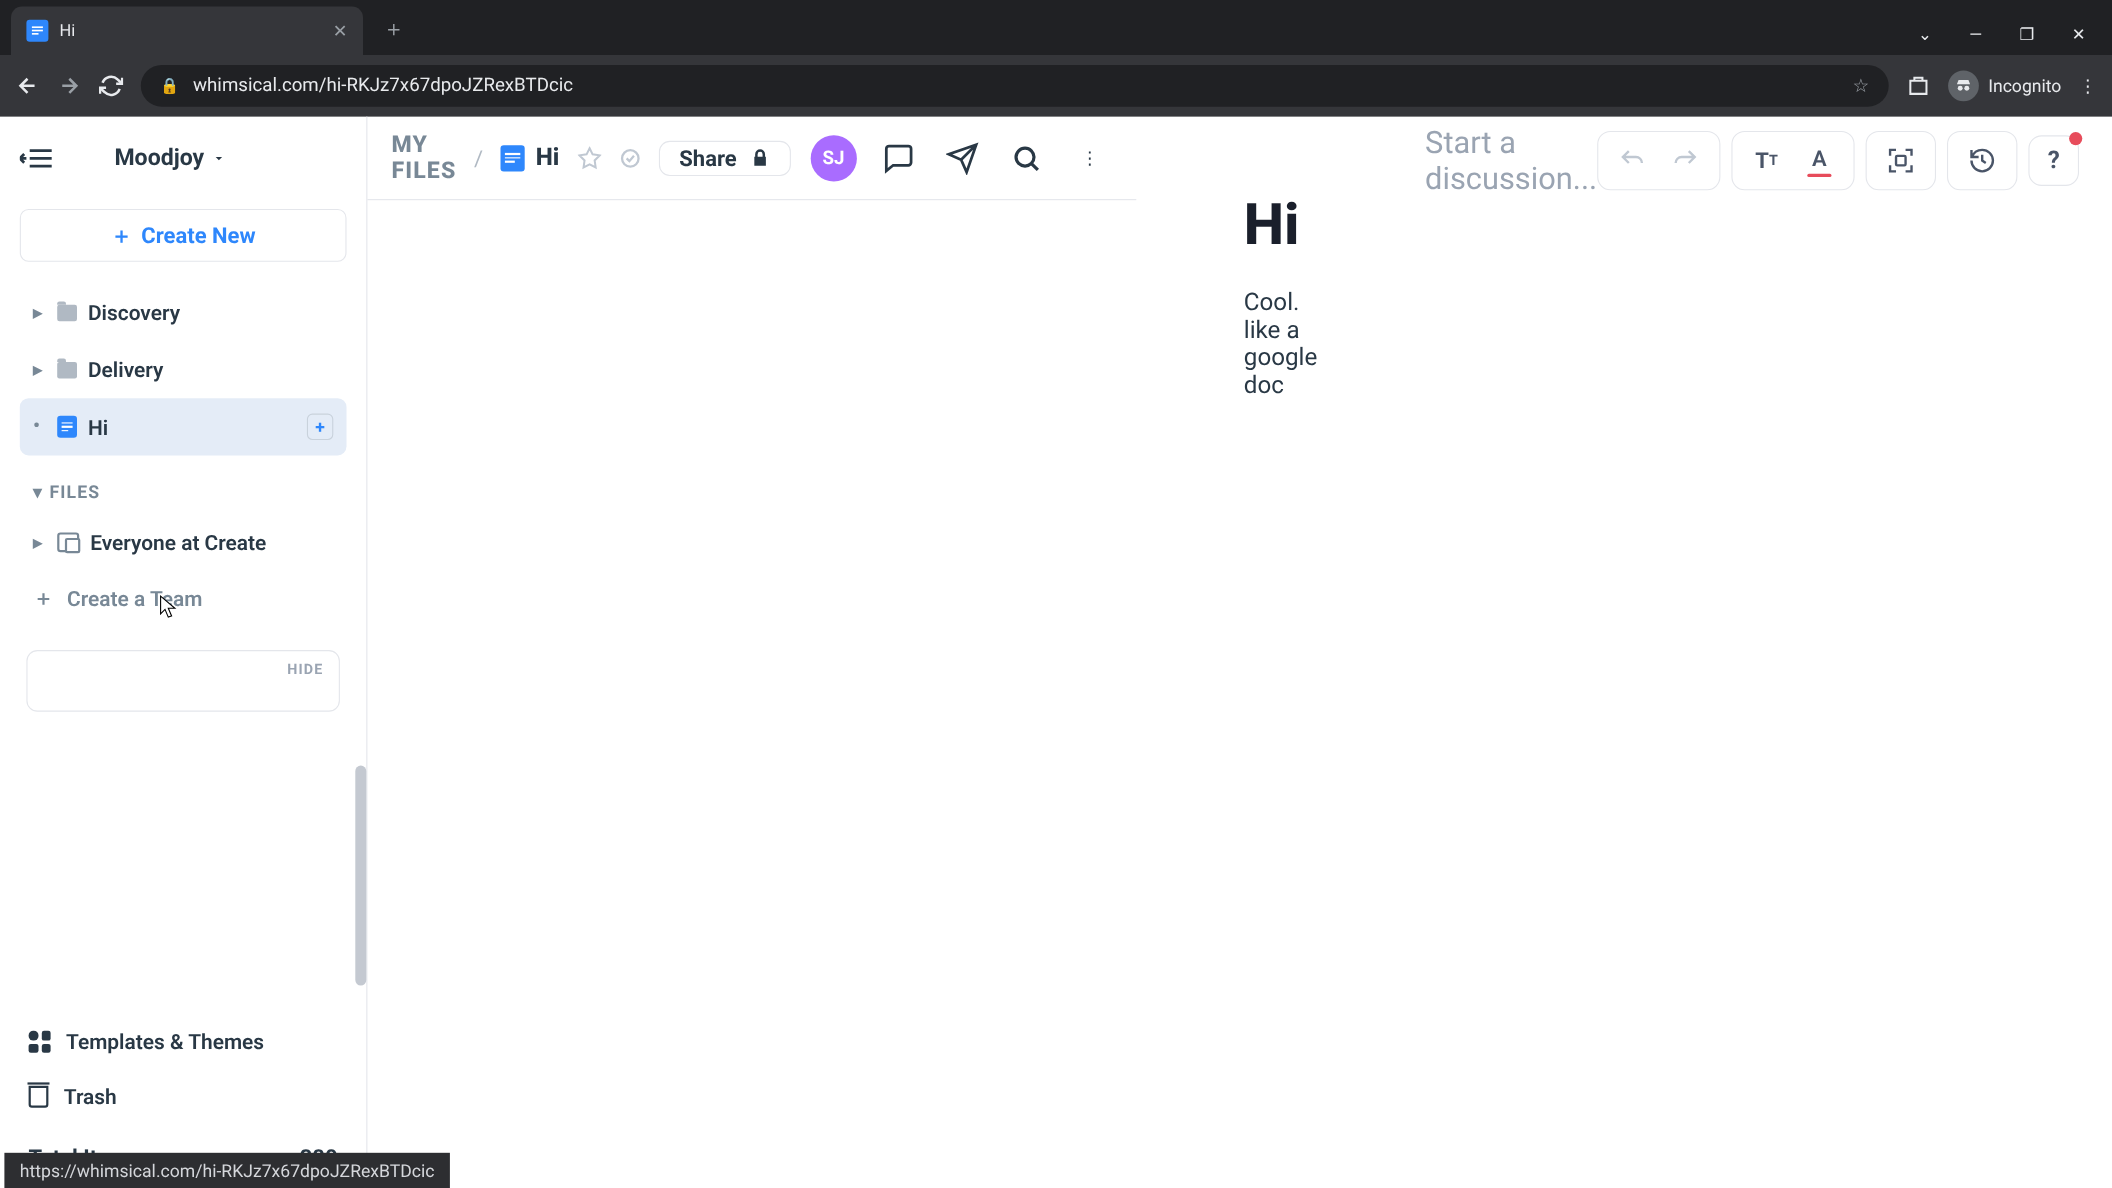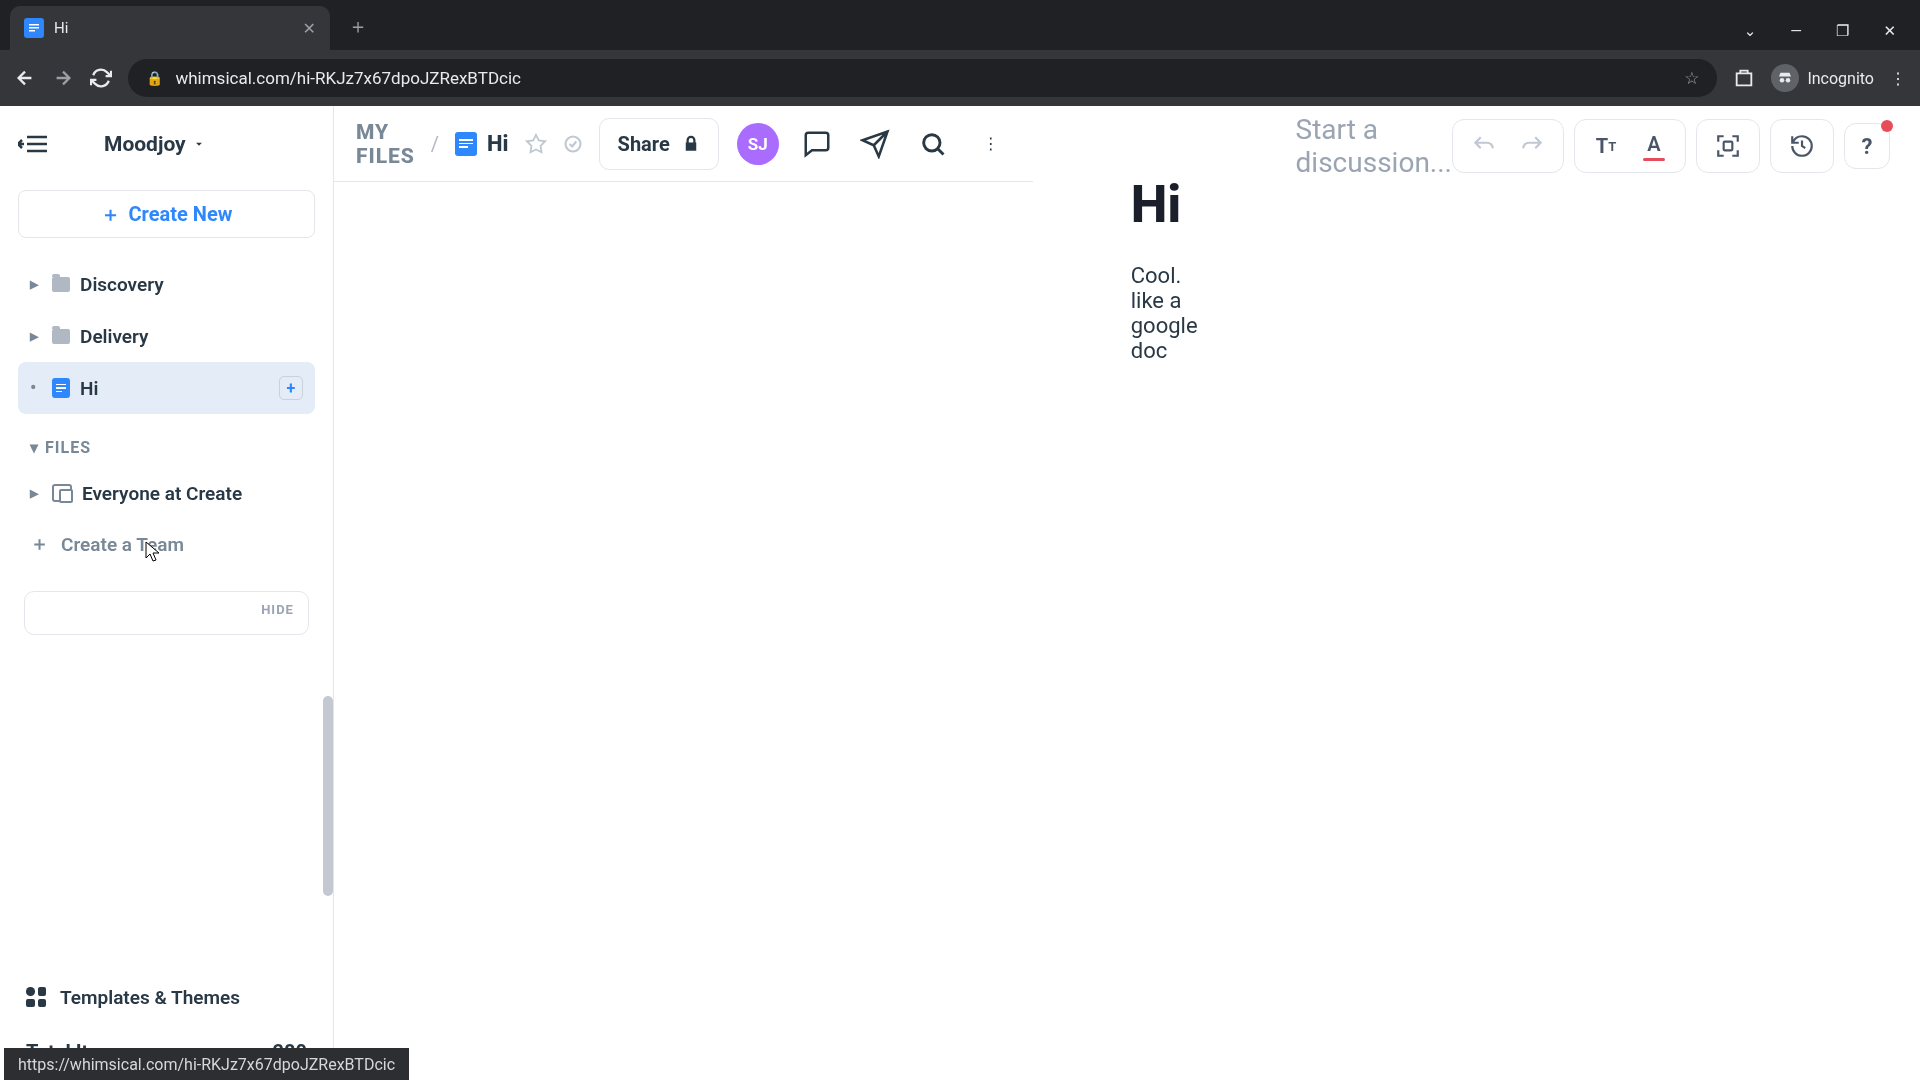--- a/index.html
+++ b/index.html
@@ -44,21 +44,21 @@
 .folder-ico::before { content:""; position:absolute; top:-3px; left:0; width:8px; height:3px; background:#b0b9c3; border-radius:2px 2px 0 0; }
 .doc-ico { width:18px; height:20px; background:#2e87fc; border-radius:3px; display:flex; flex-direction:column; justify-content:center; gap:2px; padding:0 4px; }
 .doc-ico span { height:1.5px; background:#fff; }
 .doc-ico span:last-child{ width:60%;}
 .tree-label { flex:1; }
 .tree-add { width:24px; height:24px; border:1px solid #c9d2dc; border-radius:5px; display:flex; align-items:center; justify-content:center; color:#2e87fc; font-size:16px; font-weight:700; }
 .section-hdr { padding:24px 30px 10px; color:#788896; font-size:16px; font-weight:700; letter-spacing:1px; display:flex; align-items:center; gap:6px; }
 .team-ico { width:20px; height:18px; border:2px solid #788896; border-radius:3px; position:relative; }
 .team-ico::after { content:""; position:absolute; right:-3px; bottom:-3px; width:10px; height:10px; border:2px solid #788896; border-radius:2px; background:#fff; }
 .add-team { height:50px; display:flex; align-items:center; gap:12px; padding:0 30px; color:#788896; font-size:19px; font-weight:600; cursor:pointer; }
-.invite-card { margin:22px 24px; border:1px solid #e4e6eb; border-radius:10px; padding:20px 18px 22px; position:relative; }
+.invite-card { margin:22px 24px; border:1px solid #e4e6eb; border-radius:10px; padding:32px 18px 22px; position:relative; }
 .invite-hide { position:absolute; top:10px; right:14px; font-size:13px; font-weight:700; color:#9aa4b2; letter-spacing:1px; cursor:pointer; }
 .invite-row { display:flex; gap:14px; align-items:flex-start; }
 .invite-ico { width:30px; height:30px; position:relative; margin-top:4px; }
 .invite-ico .p1{ width:18px; height:18px; background:#7b3fe4; border-radius:50%; position:absolute; left:0; bottom:4px;}
 .invite-ico .p2{ width:14px; height:14px; background:#08bc7e; border-radius:50%; position:absolute; right:0; top:0;}
 .invite-txt { font-size:19px; font-weight:700; color:#293845; line-height:1.5; }
 .sb-foot { margin-top:auto; }
 .foot-item { height:50px; display:flex; align-items:center; gap:14px; padding:0 26px; color:#293845; font-size:19px; font-weight:600; cursor:pointer; }
 .tplico { width:20px; height:20px; display:grid; grid-template-columns:1fr 1fr; gap:3px; }
 .tplico span { background:#293845; border-radius:2px; }
@@ -70,21 +70,21 @@
 
 
 .main { flex:1; display:flex; flex-direction:row; }
 .topbar { height:76px; border-bottom:1px solid #e4e6eb; display:flex; align-items:center; padding:0 22px; gap:16px; }
 .crumb-root { font-size:21px; font-weight:800; color:#788896; letter-spacing:1px; cursor:pointer; }
 .crumb-sep { color:#b0b9c3; font-size:20px; }
 .crumb-cur { display:flex; align-items:center; gap:10px; }
 .crumb-title { font-size:22px; font-weight:800; color:#293845; }
 .star-ico,.sync-ico { color:#c0c8d2; cursor:pointer; }
 .topbar-right { margin-left:auto; display:flex; align-items:center; gap:18px; }
-.share-btn { height:52px; border:1px solid #e4e6eb; border-radius:10px; display:flex; align-items:center; gap:12px; padding:0 18px; font-size:20px; font-weight:700; color:#293845; cursor:pointer; }
+.share-btn { height:32px; border:1px solid #e4e6eb; border-radius:10px; display:flex; align-items:center; gap:12px; padding:0 18px; font-size:20px; font-weight:700; color:#293845; cursor:pointer; }
 .avatar { width:42px; height:42px; border-radius:50%; background:#a96cff; color:#fff; display:flex; align-items:center; justify-content:center; font-size:17px; font-weight:700; cursor:pointer; }
 .ico-btn { width:40px; height:40px; display:flex; align-items:center; justify-content:center; color:#293845; cursor:pointer; }
 .doc-area { flex:1; padding:68px 0 0 98px; }
 .doc-title { font-size:52px; font-weight:800; color:#1a1f2b; margin-bottom:28px; }
 .doc-body { font-size:22px; color:#293845; }
 
 
 .bottombar { height:80px; display:flex; align-items:center; padding:0 30px 0 98px; }
 .discuss { color:#9aa4b2; font-size:28px; cursor:text; flex:1; }
 .tools { display:flex; align-items:center; gap:10px; }
@@ -234,20 +234,24 @@
     <div class="sb-foot">
       <div class="foot-item">
         <span class="tplico">
             <span></span>
             <span></span>
             <span></span>
             <span></span>
           </span>
         <span>Templates &amp; Themes</span>
       </div>
+      <div class="foot-item">
+        <span class="trash-ico"></span>
+        <span>Trash</span>
+      </div>
       <div class="total-row">
         <span>Total Items</span>
         <span>280</span>
       </div>
     </div>
     <div class="sb-scroll"></div>
   </div>
 
   <div class="main">
     <div class="topbar">

